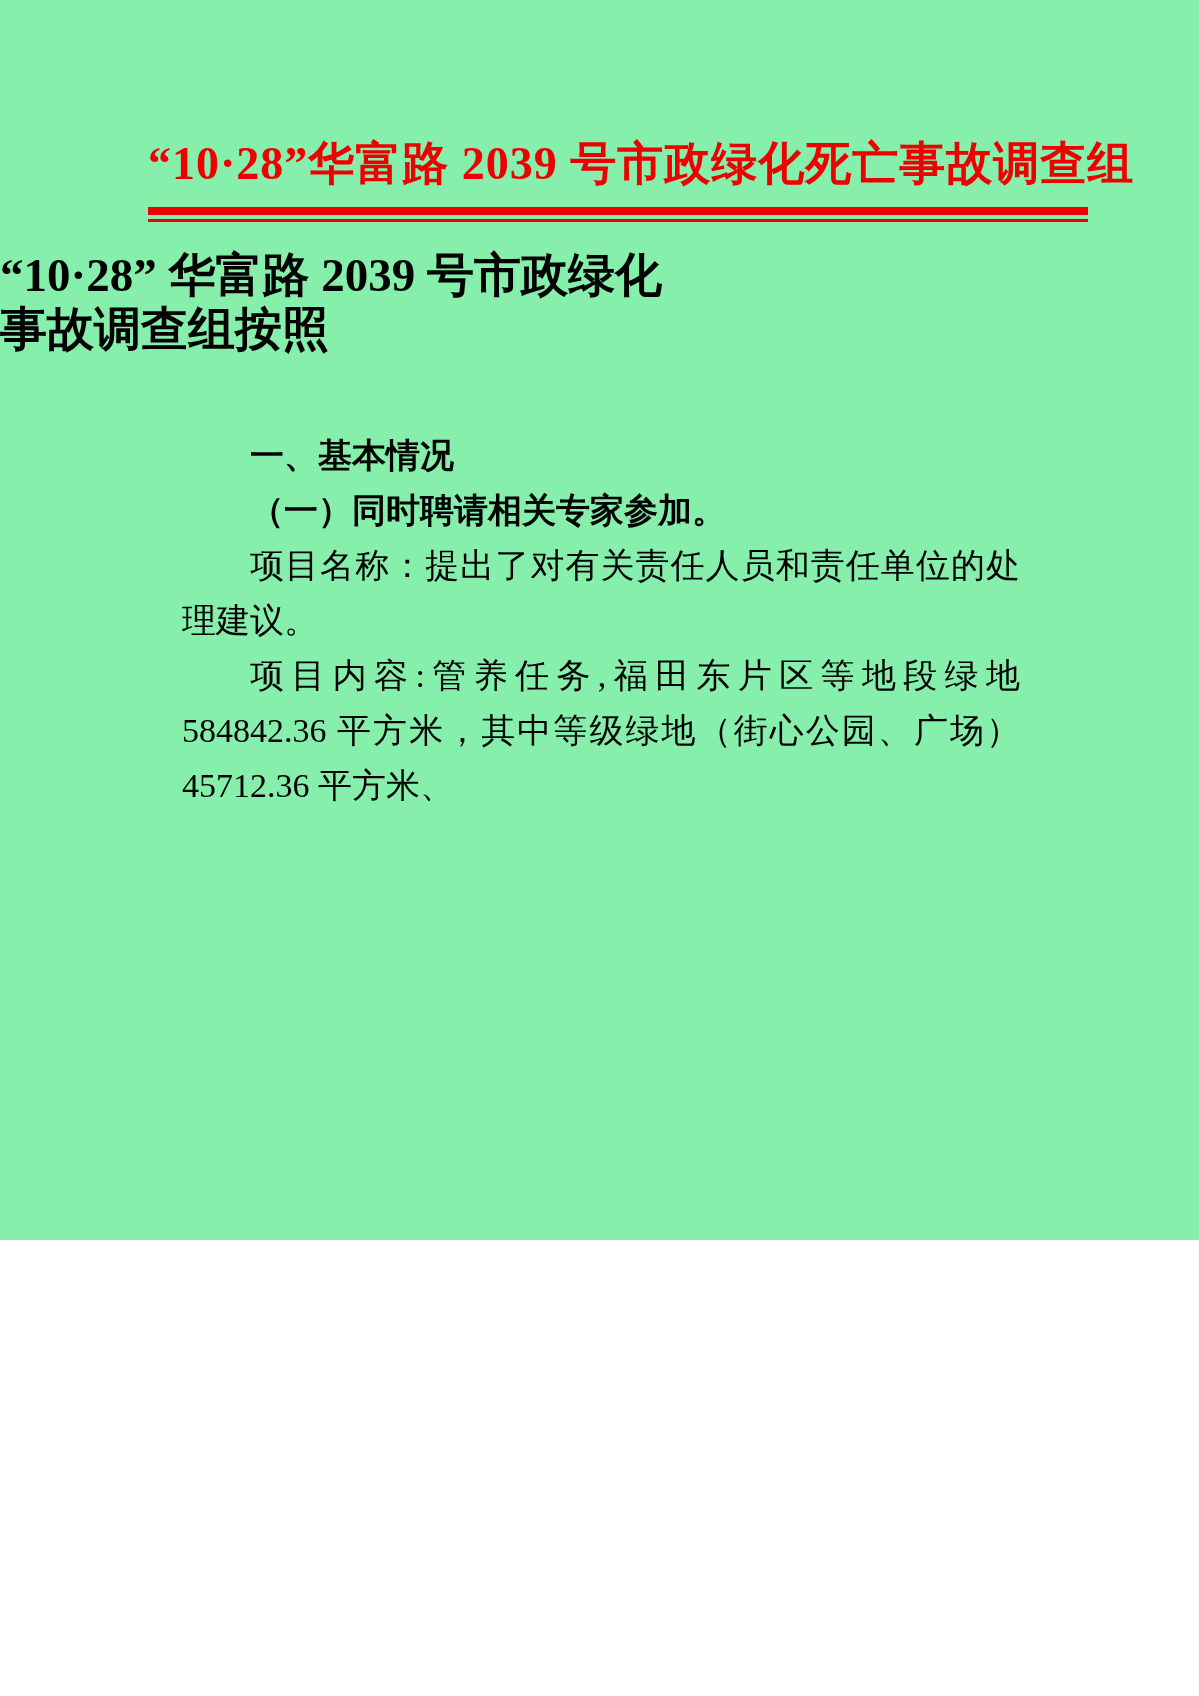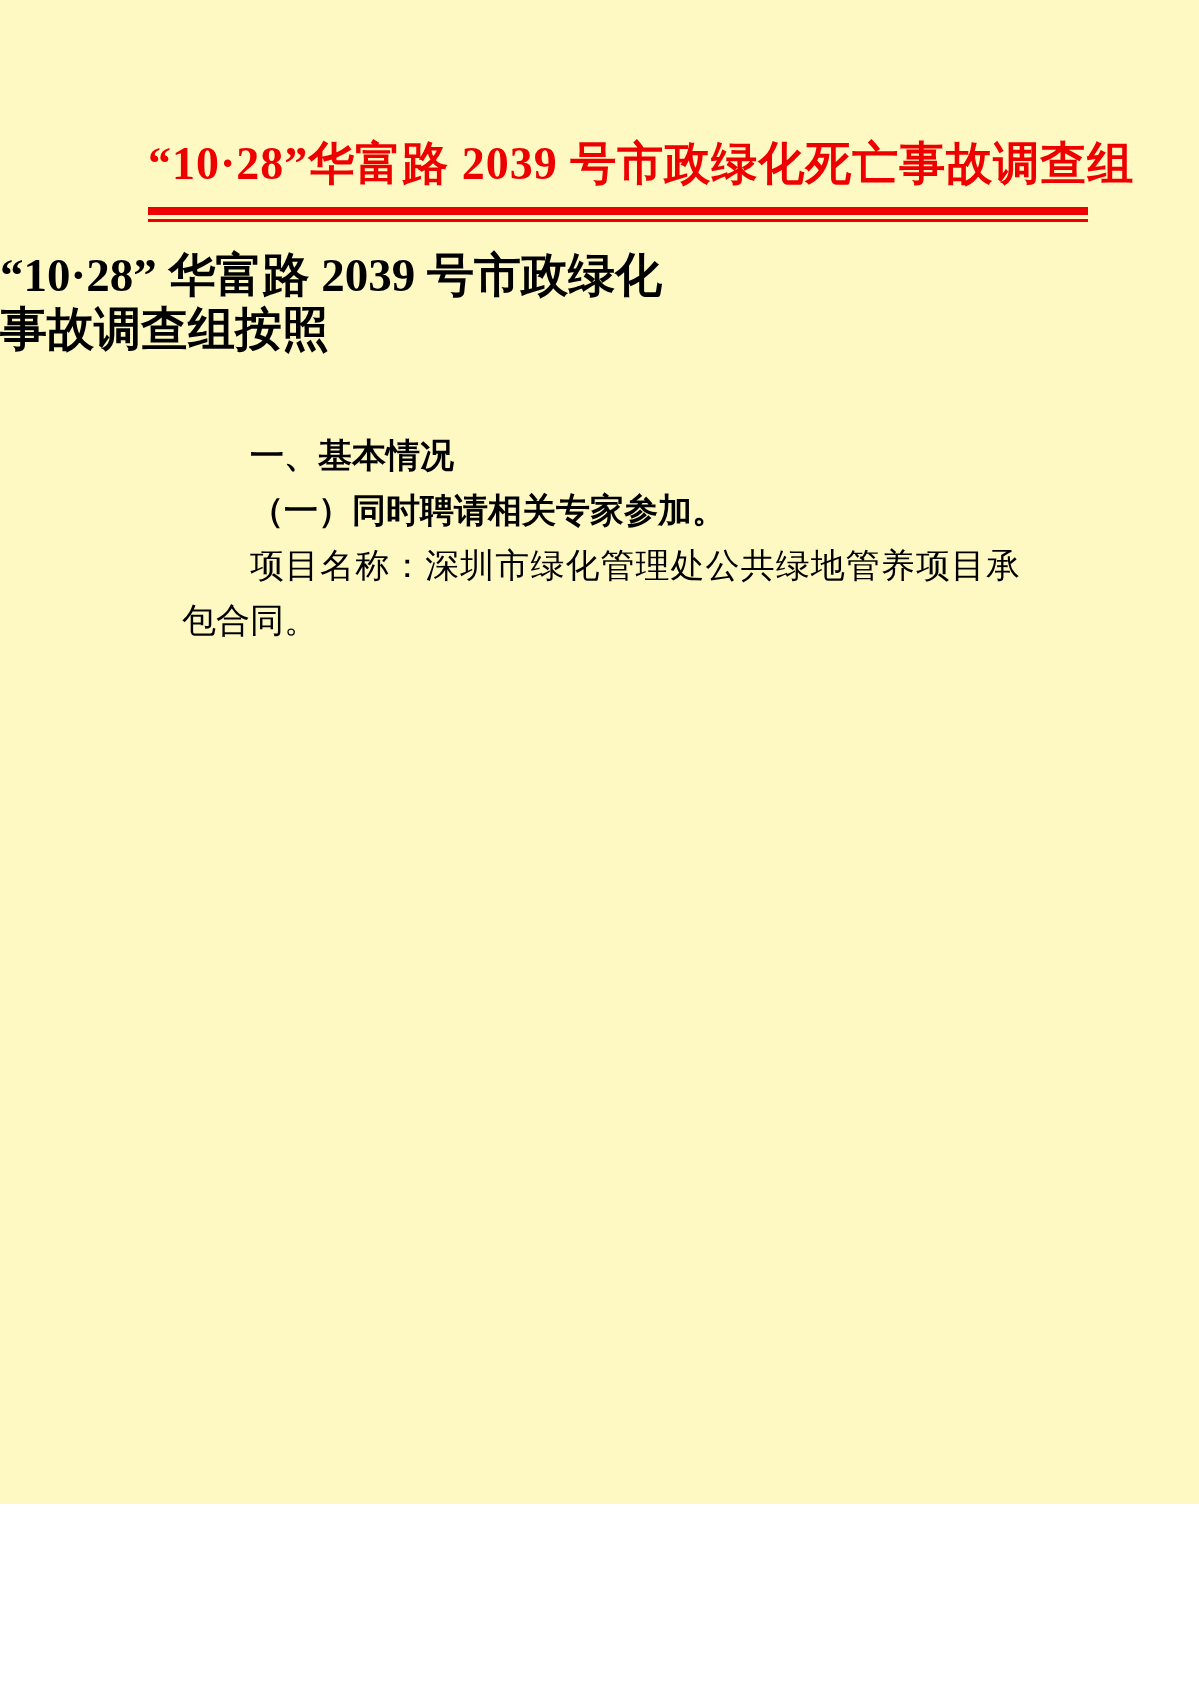--- a/index.html
+++ b/index.html
@@ -1,23 +1,23 @@
 <!DOCTYPE html>
 <html style="--accent: #ee0000;"><head>
 <meta charset="utf-8">
 <style>
   * { margin: 0; padding: 0; box-sizing: border-box; }
   html, body { background: #ffffff; }
 
   .page {
     position: relative;
     width: 1199px;
-    height: 1504px;
+    height: 1240px;
     margin: 0 auto;
-    background: #fef9c3;
+    background: #86efac;
     color: #000000;
     font-family: "Liberation Serif", "DejaVu Serif", serif;
     overflow: hidden;
   }
 
   
   .banner {
     position: absolute;
     left: 148px;
     top: 136px;
@@ -102,18 +102,19 @@
   </div>
 
   <div class="doc-title">
     <span class="title-line">“10·28” 华富路 2039 号市政绿化</span>
     <span class="title-line">事故调查组按照</span>
   </div>
 
   <div class="body-col">
     <p class="heading-1">一、基本情况</p>
     <p class="heading-2">（一）同时聘请相关专家参加。</p>
-    <p class="para">项目名称：深圳市绿化管理处公共绿地管养项目承包合同。</p>
+    <p class="para">项目名称：提出了对有关责任人员和责任单位的处理建议。</p>
+    <p class="para">项目内容:管养任务,福田东片区等地段绿地 584842.36 平方米，其中等级绿地（街心公园、广场）45712.36 平方米、</p>
   </div>
 
   <div class="page-footer">1</div>
 
 </div>
 
 </body></html>

